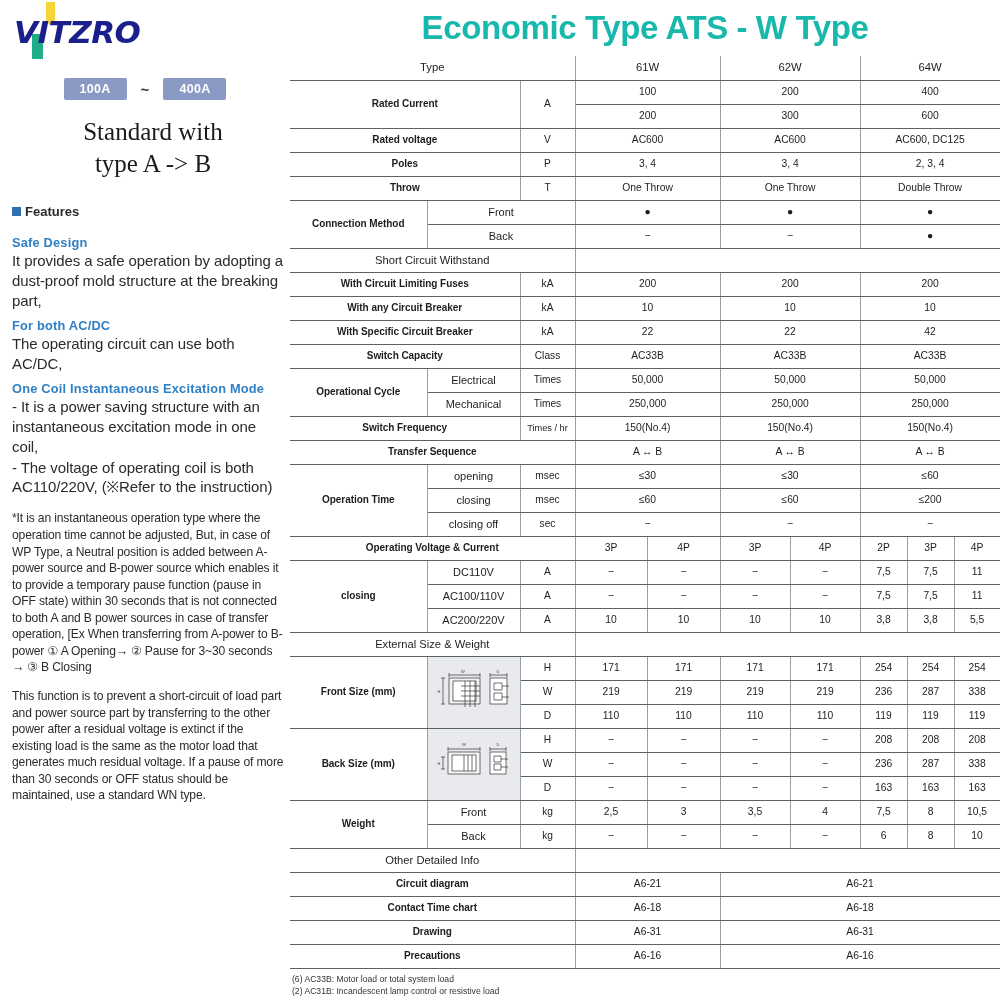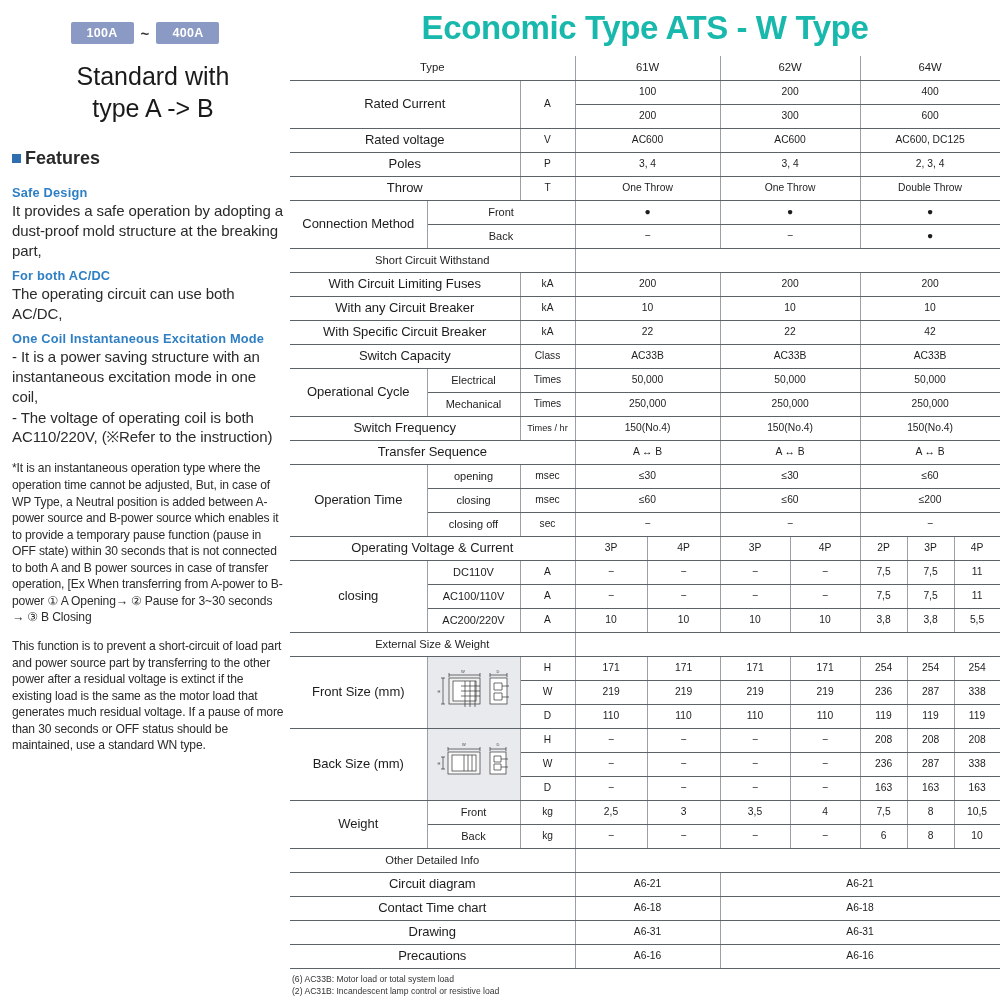--- a/index.html
+++ b/index.html
@@ -26,39 +26,39 @@
     position: absolute; left: 32px; top: -6px; width: 9px; height: 22px;
     background: #f5d53a; z-index: 1;
   }
   .logo-bar-green {
     position: absolute; left: 18px; top: 26px; width: 11px; height: 25px;
     background: #1fae8a; z-index: 2;
   }
 
   .amp-row {
     margin: 22px 0 4px 0; text-align: center;
-    display: flex; align-items: center; justify-content: center; gap: 7px;
+    display: flex; align-items: center; justify-content: center; gap: 14px;
   }
   .amp-pill {
     background: #8b9ac4; color: #ffffff;
     font-size: 12.5px; font-weight: bold;
     padding: 4px 16px; border-radius: 2px;
     letter-spacing: 0.3px;
   }
   .amp-tilde { color: #333; font-size: 15px; font-weight: bold; }
 
   .std-title {
     margin: 16px 0 0 16px; text-align: center;
     font-size: 25px; color: #1a1a1a; line-height: 1.28;
-    font-family: Liberation Sans, sans-serif;
+    font-family: Liberation Serif, serif;
   }
 
   .features-head {
     margin: 24px 0 2px 12px;
-    font-size: 18px; color: #2a2a2a; font-weight: bold;
+    font-size: 13px; color: #2a2a2a; font-weight: bold;
     display: flex; align-items: center; gap: 4px;
   }
   .sq-icon { display: inline-block; width: 9px; height: 9px; background: #2f6fb0; }
 
   .feat-body { margin: 2px 0 0 12px; width: 272px; }
   .feat-h {
     color: #2e7fc4; font-size: 12.8px; font-weight: bold;
     margin-top: 7px; letter-spacing: 0.2px;
   }
   .feat-h.first { margin-top: 16px; }
@@ -89,21 +89,21 @@
   table.spec td {
     border-right: 1px solid #9aa0a8;
     border-bottom: 1px solid #5c6268;
     padding: 0 6px; height: 24px;
     text-align: center; vertical-align: middle;
     background: #ffffff;
     line-height: 1.15;
   }
   td.lbl {
     text-align: left; background: #e8eaed;
-    font-size: 13px; padding-left: 9px; letter-spacing: -0.05px;
+    font-size: 10px; padding-left: 9px; letter-spacing: -0.05px; font-weight: bold;
   }
   td.sub {
     text-align: left; background: #e8eaed;
     font-size: 11px; padding-left: 9px;
   }
   td.unit { background: #e8eaed; font-size: 10.2px; }
   td.hdr {
     background: #c3c9de; font-size: 11.3px;
     height: 21px; border-bottom: 1px solid #5c6268;
   }
@@ -135,20 +135,25 @@
   }
 </style>
 </head>
 <body>
 
 <div id="page">
 
 
   <div id="left">
 
+    <div class="logo-wrap">
+      <div class="logo-bar-yellow"></div>
+      <div class="logo-bar-green"></div>
+      <div class="logo-text">VITZRO</div>
+    </div>
 
     <div class="amp-row">
       <span class="amp-pill">100A</span>
       <span class="amp-tilde">~</span>
       <span class="amp-pill">400A</span>
     </div>
 
     <div class="std-title">
       <div>Standard with</div>
       <div>type A -&gt; B</div>

